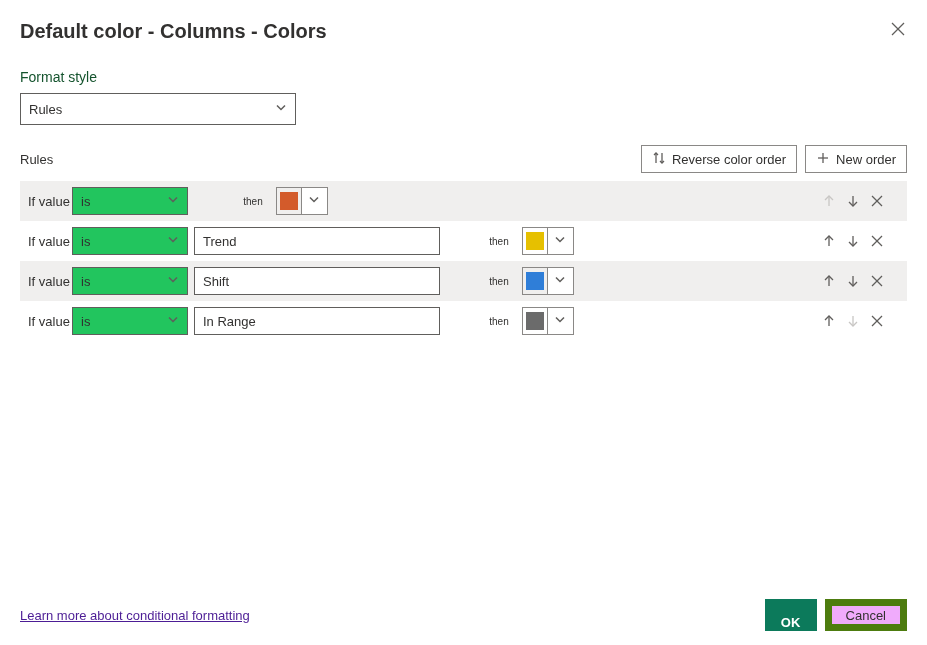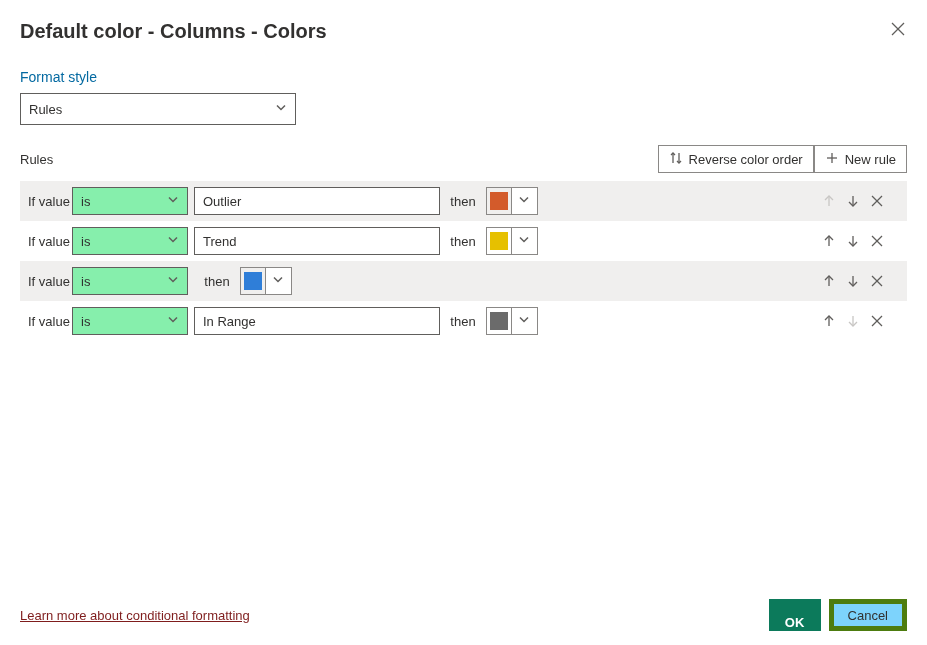--- a/index.html
+++ b/index.html
@@ -2,53 +2,53 @@
 <html><head>
 <meta charset="utf-8">
 <style>
   * { box-sizing: border-box; margin: 0; padding: 0; }
   body { font-family: "Segoe UI", Arial, sans-serif; font-size: 13px; color: #323130; background: #fff; width: 927px; height: 645px; position: relative; }
   .dialog { padding: 20px 20px 14px 20px; height: 100%; display: flex; flex-direction: column; }
   .header { display: flex; align-items: flex-start; justify-content: space-between; }
   .title { font-size: 20px; font-weight: 600; color: #323130; }
   .close-btn { width: 18px; height: 18px; display: flex; align-items: center; justify-content: center; cursor: pointer; color: #605e5c; }
   .close-btn svg { width: 14px; height: 14px; stroke: currentColor; stroke-width: 1.2; }
-  .section-label { font-size: 14px; color: #0369a1; margin-top: 26px; margin-bottom: 8px; }
+  .section-label { font-size: 14px; color: #14532d; margin-top: 26px; margin-bottom: 8px; }
   .select-box { position: relative; width: 276px; height: 32px; border: 1px solid #605e5c; background: #fff; display: flex; align-items: center; padding: 0 8px; cursor: pointer; }
   .select-box .sel-text { font-size: 13px; color: #323130; }
   .select-box .chev, .op-select .chev, .color-picker .chev { position: absolute; right: 8px; top: 50%; transform: translateY(-50%); pointer-events: none; }
   .chev svg { width: 12px; height: 12px; stroke: #605e5c; stroke-width: 1.5; fill: none; }
   .rules-header { display: flex; align-items: center; justify-content: space-between; margin-top: 20px; margin-bottom: 8px; }
   .rules-label { font-size: 13px; }
-  .rules-actions { display: flex; }
+  .rules-actions { display: flex; gap: 8px; }
   .hdr-btn { height: 28px; border: 1px solid #8a8886; background: #fff; padding: 0 10px; font-size: 13px; display: flex; align-items: center; gap: 6px; cursor: pointer; color: #323130; }
   .hdr-btn svg { width: 14px; height: 14px; stroke: #605e5c; stroke-width: 1.3; fill: none; }
   .rules-list { }
   .rule-row { display: flex; align-items: center; height: 40px; padding: 0 20px 0 8px; }
   .rule-row.alt { background: #f0efee; }
   .if-label { width: 44px; font-size: 13px; }
-  .op-select { position: relative; width: 116px; height: 28px; border: 1px solid #605e5c; background: #86efac; display: flex; align-items: center; padding: 0 8px; margin-right: 6px; cursor: pointer; }
+  .op-select { position: relative; width: 116px; height: 28px; border: 1px solid #605e5c; background: #22c55e; display: flex; align-items: center; padding: 0 8px; margin-right: 6px; cursor: pointer; }
   .op-select .op-text { font-size: 13px; }
   .val-input { width: 246px; height: 28px; border: 1px solid #605e5c; background: #fff; padding: 0 8px; font-size: 13px; color: #323130; outline: none; }
-  .then-label { width: 46px; text-align: center; font-size: 13px; }
+  .then-label { width: 46px; text-align: center; font-size: 10px; margin-left: 36px; }
   .color-group { display: flex; }
   .swatch { width: 26px; height: 28px; border: 1px solid #8a8886; display: flex; align-items: center; justify-content: center; }
   .swatch-inner { width: 18px; height: 18px; }
   .color-picker { position: relative; width: 26px; height: 28px; border: 1px solid #8a8886; border-left: none; background: #fff; cursor: pointer; }
   .color-picker .chev { right: 7px; }
   .row-spacer { flex: 1; }
   .row-icons { display: flex; gap: 8px; align-items: center; padding-right: 2px; }
   .row-icons .ic { width: 16px; height: 16px; display: flex; align-items: center; justify-content: center; cursor: pointer; color: #605e5c; }
   .row-icons .ic.disabled { color: #c8c6c4; cursor: default; }
   .row-icons .ic svg { width: 14px; height: 14px; stroke: currentColor; stroke-width: 1.3; fill: none; }
   .footer { margin-top: auto; display: flex; align-items: center; justify-content: space-between; padding-top: 10px; }
-  .learn-link { color: #7f1d1d; text-decoration: underline; font-size: 13px; cursor: pointer; text-align: right; }
+  .learn-link { color: #4c1d95; text-decoration: underline; font-size: 13px; cursor: pointer; text-align: right; }
   .footer-btns { display: flex; gap: 8px; }
   .btn-primary { height: 32px; min-width: 52px; background: #0c7a5b; color: #fff; border: none; font-size: 13px; font-weight: 600; padding: 16px 14px; cursor: pointer; }
-  .btn-secondary { height: 32px; background: #7dd3fc; color: #323130; border: 5px solid #4d7c0f; font-size: 13px; padding: 0 14px; cursor: pointer; }
+  .btn-secondary { height: 32px; background: #f0abfc; color: #323130; border: 7px solid #4d7c0f; font-size: 13px; padding: 0 14px; cursor: pointer; }
 </style>
 </head>
 <body>
 
 <div class="dialog">
 
   <div class="header">
     <div class="title">Default color - Columns - Colors</div>
     <div class="close-btn">
       <svg viewBox="0 0 14 14">
@@ -77,35 +77,34 @@
               <line x1="10" y1="2" x2="10" y2="12"></line>
               <polyline points="8 10 10 12 12 10"></polyline>
             </svg></span>
         <span>Reverse color order</span>
       </button>
       <button class="hdr-btn">
         <span><svg viewBox="0 0 14 14">
               <line x1="7" y1="2" x2="7" y2="12"></line>
               <line x1="2" y1="7" x2="12" y2="7"></line>
             </svg></span>
-        <span>New rule</span>
+        <span>New order</span>
       </button>
     </div>
   </div>
 
   <div class="rules-list" id="rules-list">
       <div class="rule-row alt">
         <div class="if-label">If value</div>
         <div class="op-select">
           <span class="op-text">is</span>
           <span class="chev"><svg viewBox="0 0 12 12">
               <polyline points="2 4 6 8 10 4"></polyline>
             </svg></span>
         </div>
-        <input type="text" class="val-input" value="Outlier" style="">
         <div class="then-label">then</div>
         <div class="color-group">
           <div class="swatch">
             <div class="swatch-inner" style="background: rgb(211, 91, 43);"></div>
           </div>
           <div class="color-picker">
             <span class="chev"><svg viewBox="0 0 12 12">
                 <polyline points="2 4 6 8 10 4"></polyline>
               </svg></span>
           </div>
@@ -175,20 +174,21 @@
         </div>
       </div>
       <div class="rule-row alt">
         <div class="if-label">If value</div>
         <div class="op-select">
           <span class="op-text">is</span>
           <span class="chev"><svg viewBox="0 0 12 12">
               <polyline points="2 4 6 8 10 4"></polyline>
             </svg></span>
         </div>
+        <input type="text" class="val-input" value="Shift" style="">
         <div class="then-label">then</div>
         <div class="color-group">
           <div class="swatch">
             <div class="swatch-inner" style="background: rgb(47, 126, 216);"></div>
           </div>
           <div class="color-picker">
             <span class="chev"><svg viewBox="0 0 12 12">
                 <polyline points="2 4 6 8 10 4"></polyline>
               </svg></span>
           </div>

